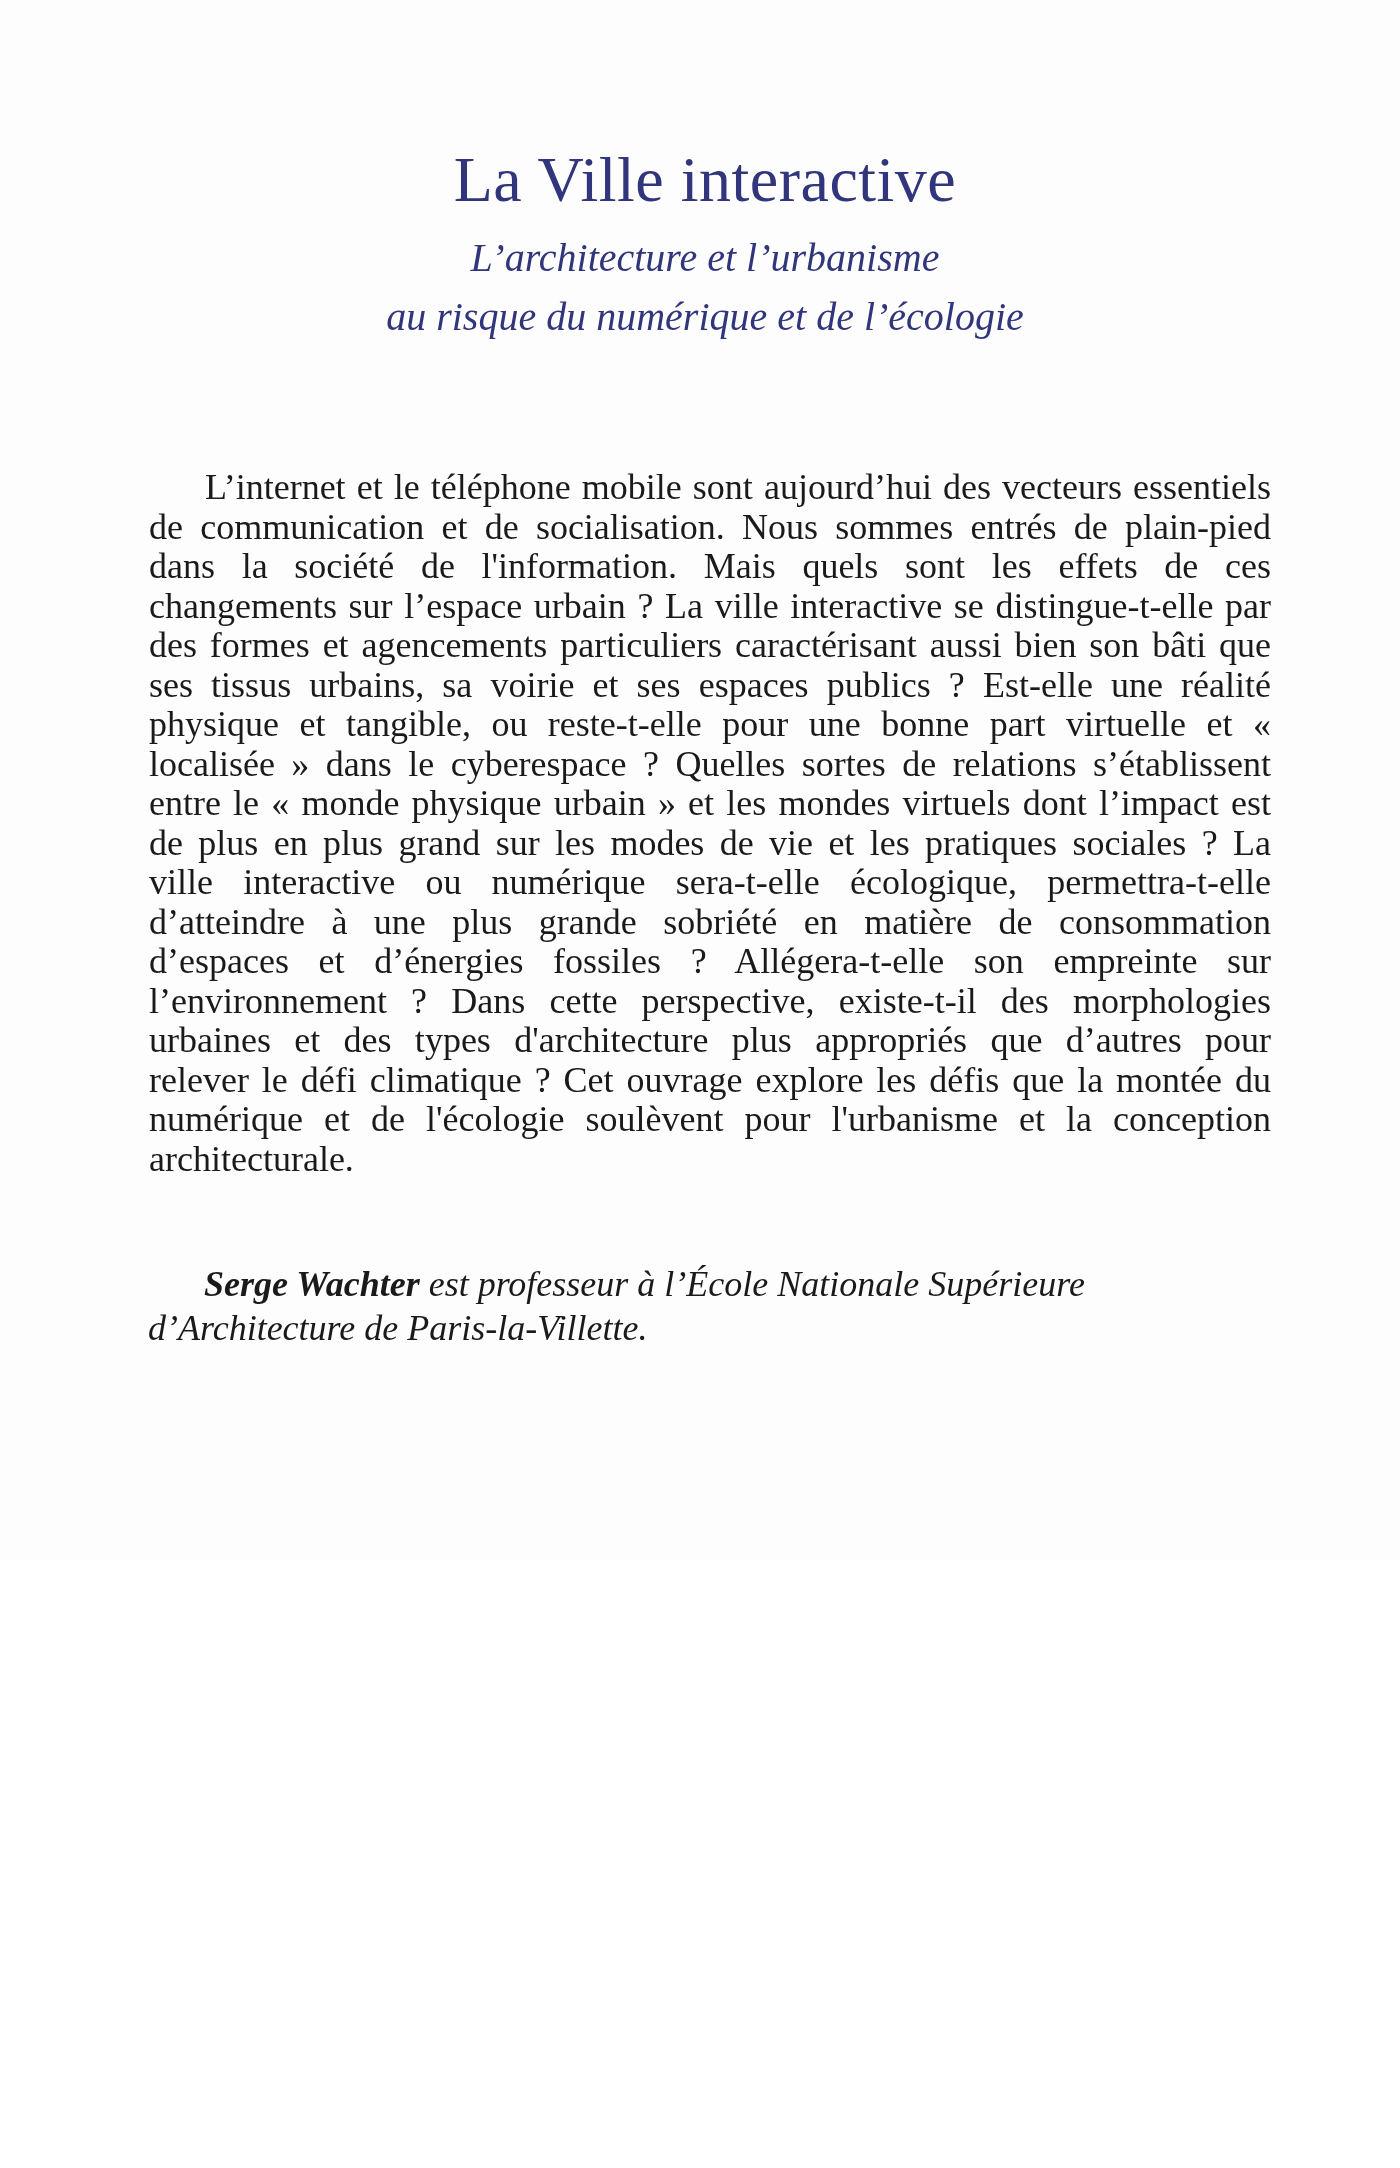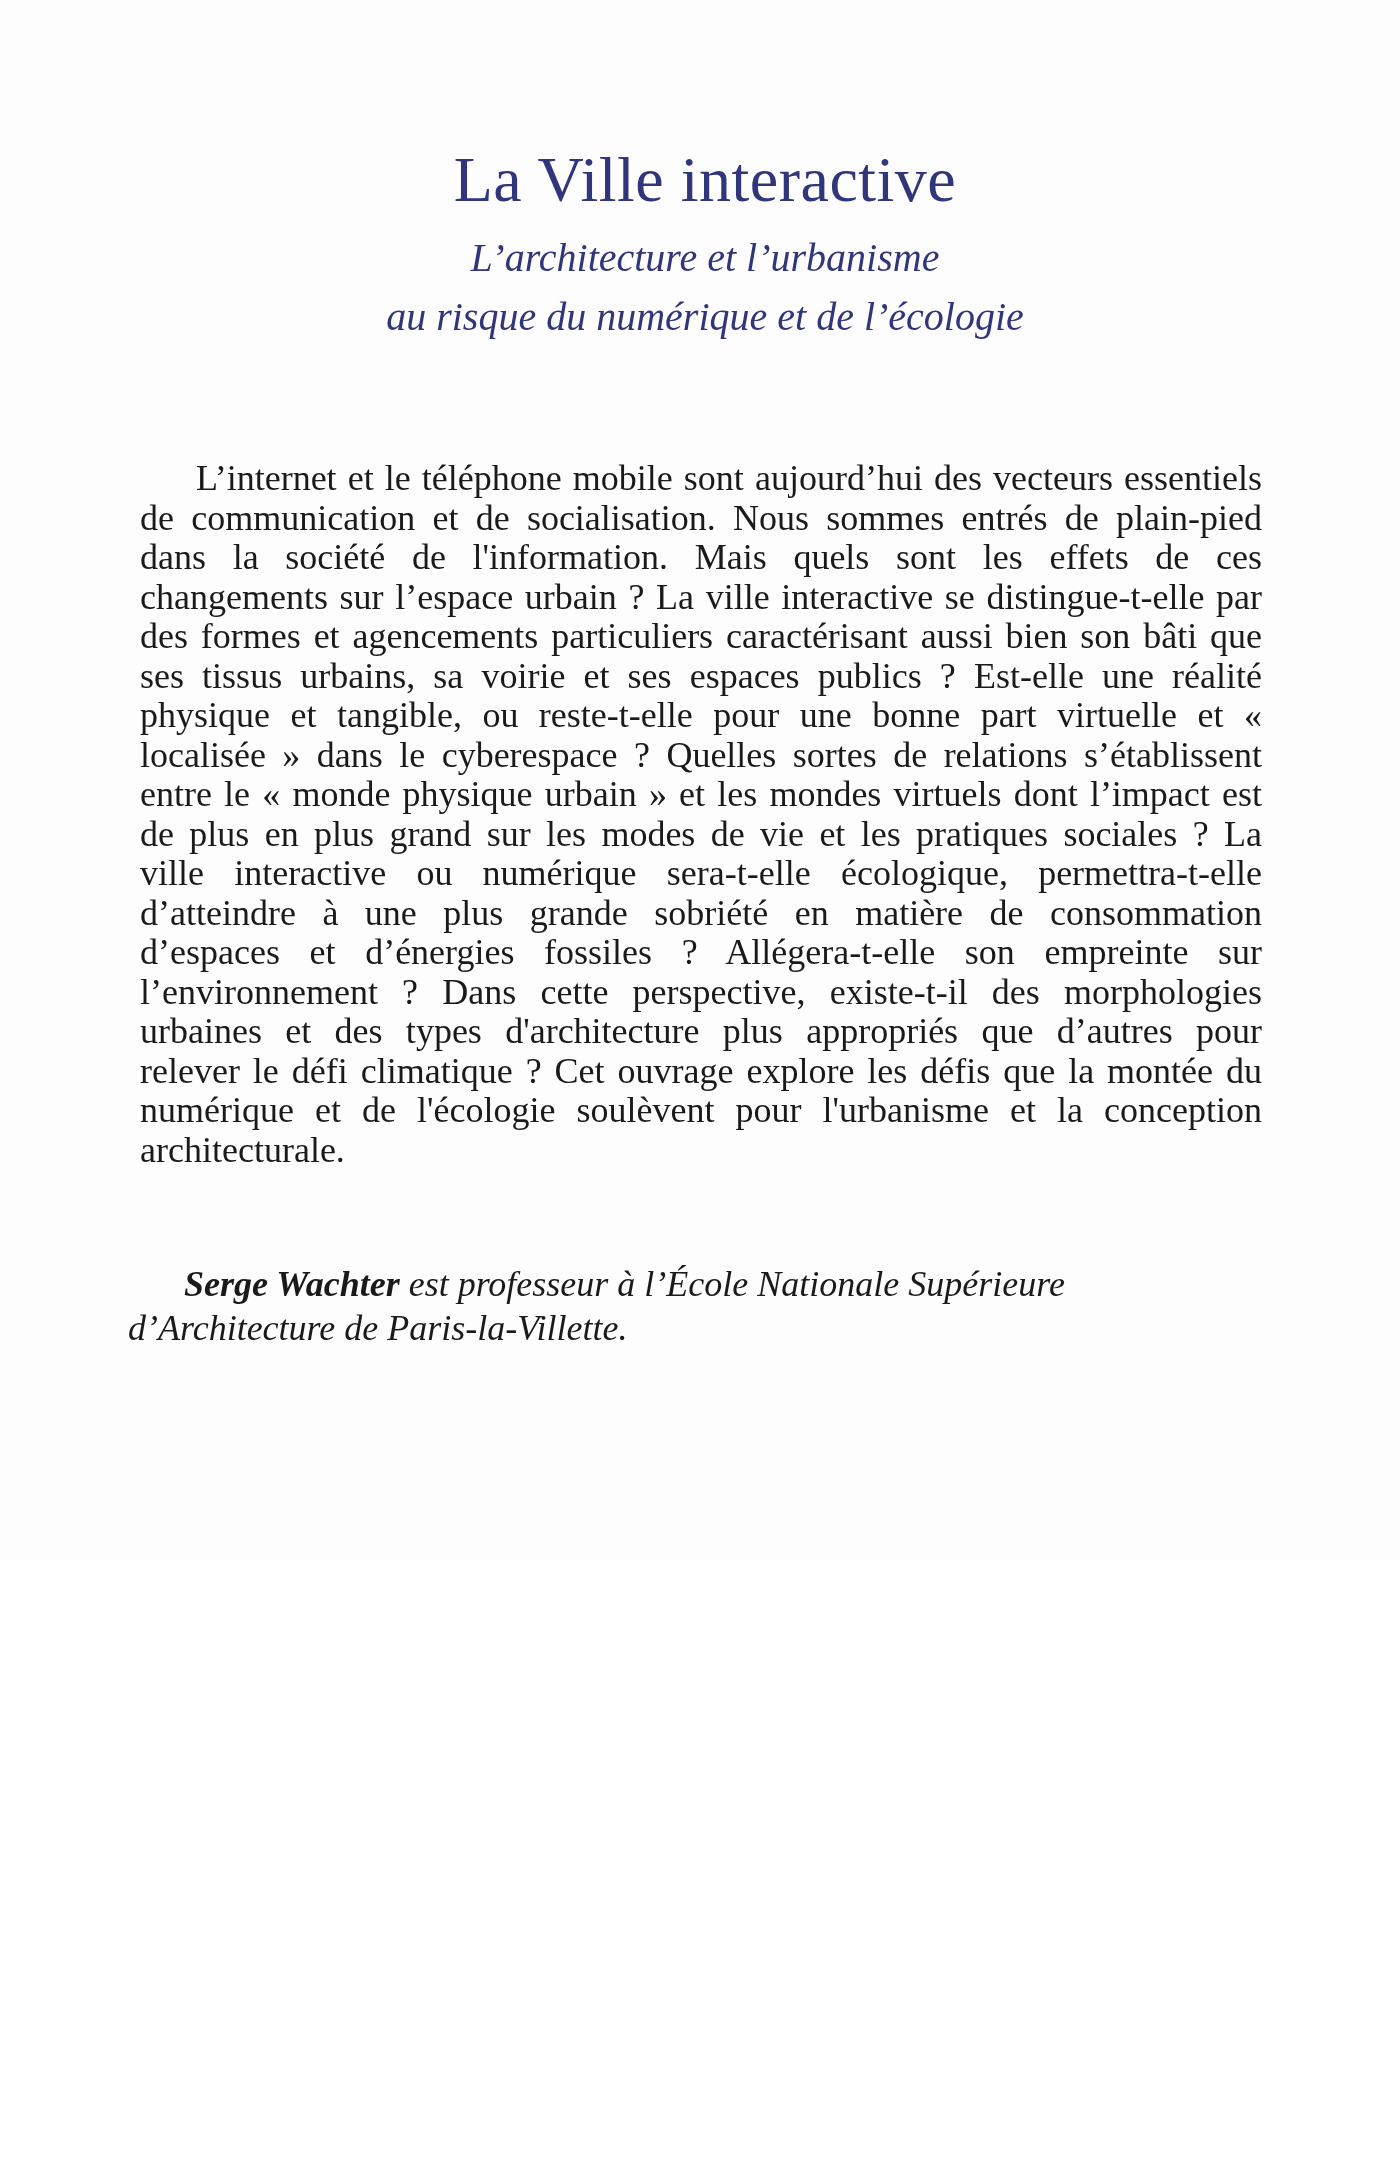--- a/index.html
+++ b/index.html
@@ -41,26 +41,26 @@
     position: absolute;
     top: 452px;
     left: 133px;
     width: 1122px;
     font-size: 36px;
     line-height: 39.5px;
     color: #1a1a1a;
     text-align: justify;
     text-indent: 56px;
     word-spacing: 2px;
-    margin: 7px;
+    margin: 16px;
   }
   .author-note {
     position: absolute;
     top: 1262px;
-    left: 128px;
+    left: 148px;
     width: 1122px;
     font-size: 36px;
     line-height: 44px;
     font-style: italic;
     color: #1a1a1a;
     text-align: left;
     text-indent: 56px;
     margin: 0;
   }
   .author-name {

